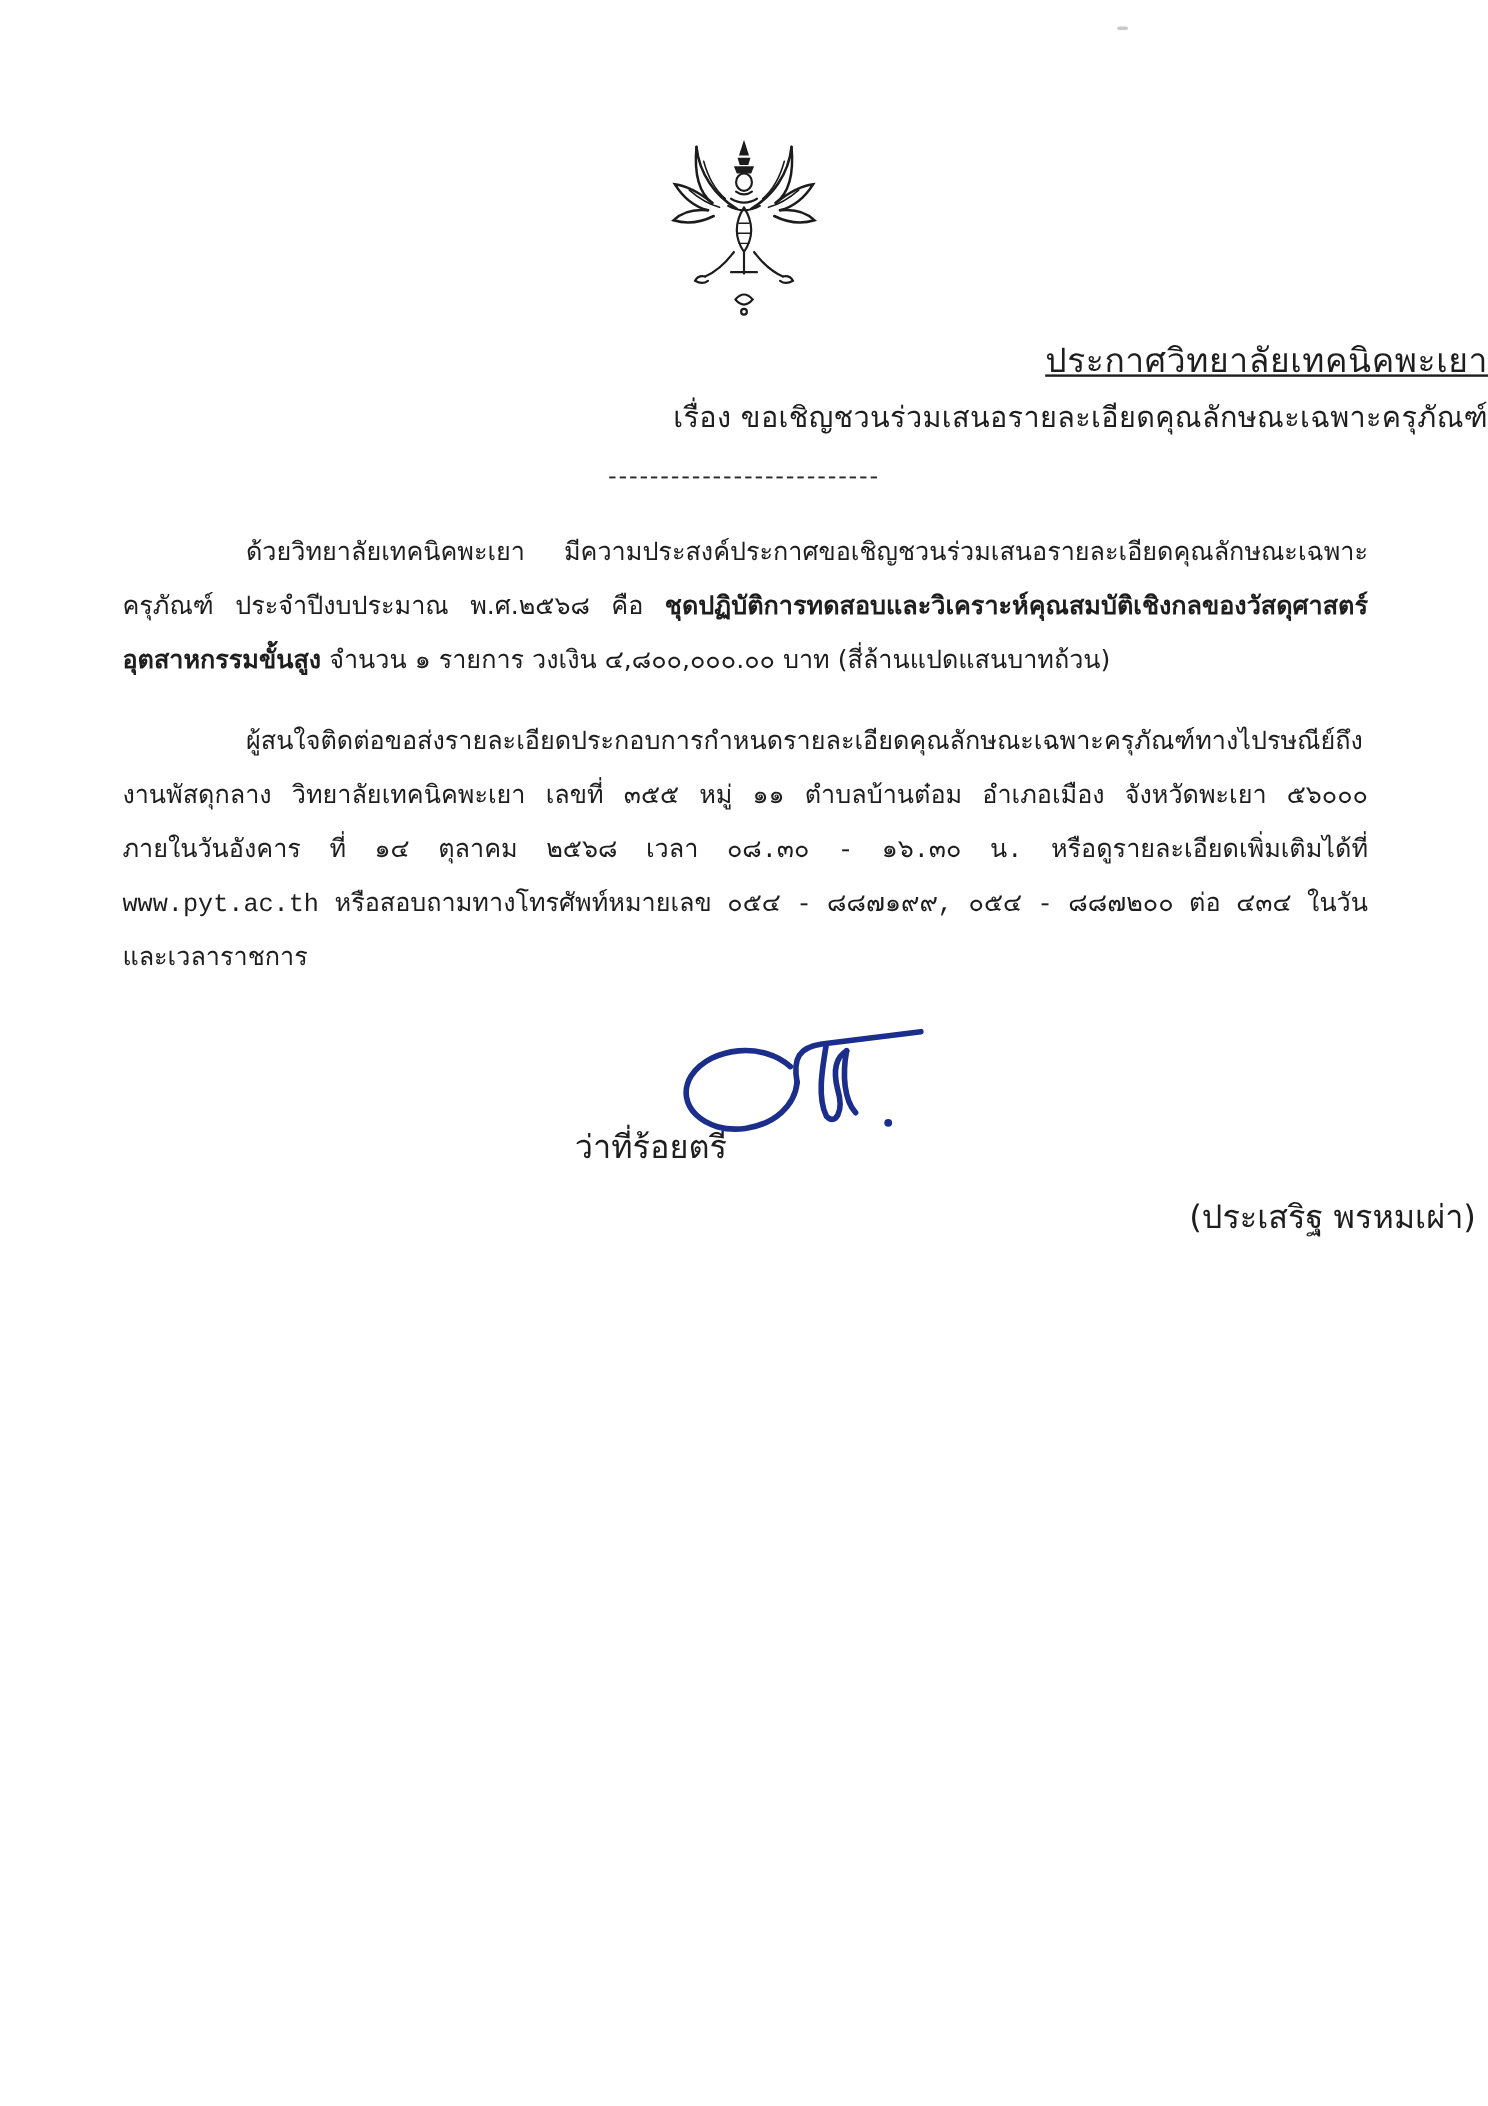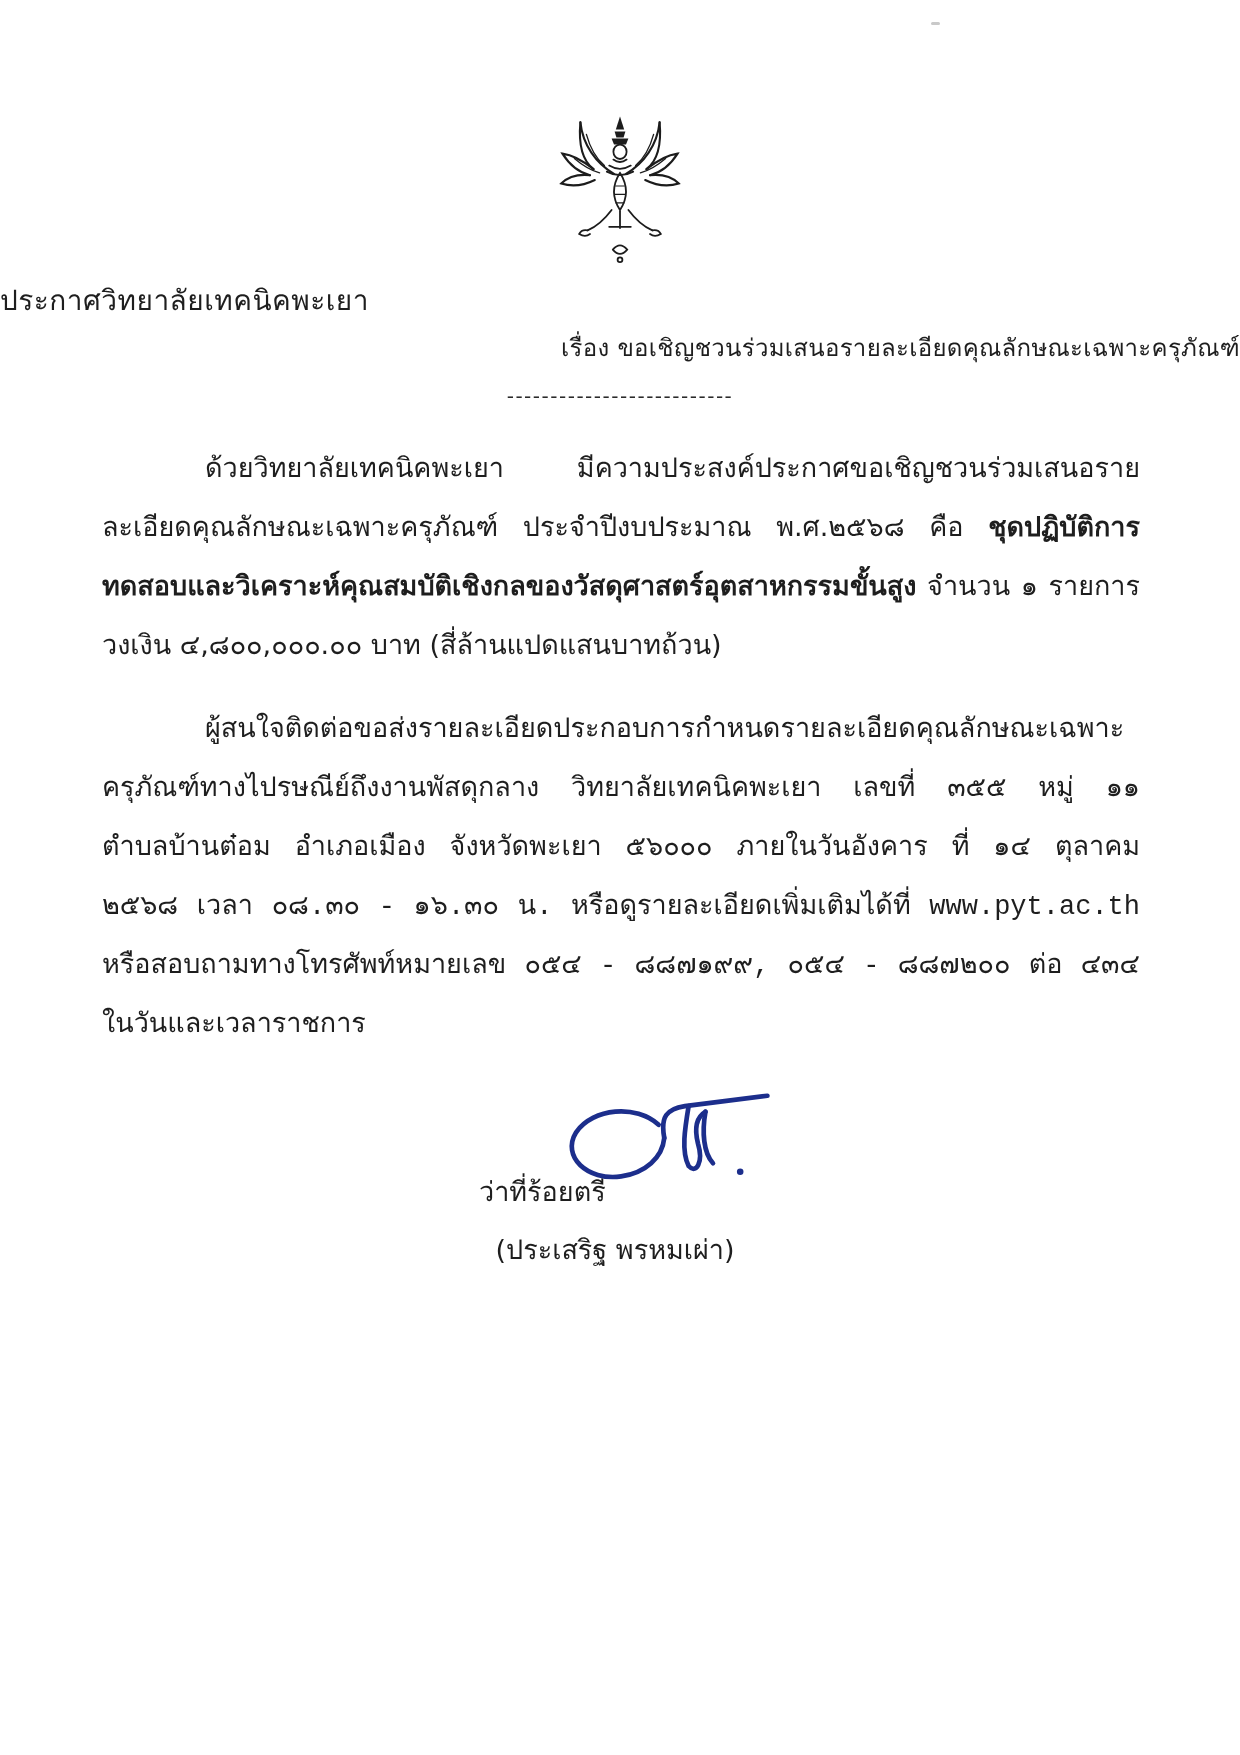--- a/index.html
+++ b/index.html
@@ -3,32 +3,32 @@
 <meta charset="utf-8">
 <style>
   html,body{margin:0;padding:0;background:#e9e9e9;}
   .page{
     width:1240px;height:1755px;position:relative;margin:0 auto;
     background:#ffffff;overflow:hidden;
     font-family:"DejaVu Sans","Liberation Sans",sans-serif;
     color:#1e1e1e;
   }
   .emblem{display:block;margin:112px auto 0 auto;}
-  .doc-title{text-align:left;font-size:28px;line-height:38px;margin-top:10px;letter-spacing:.5px;}
+  .doc-title{text-align:right;font-size:28px;line-height:38px;margin-top:10px;letter-spacing:.5px;text-decoration:underline;}
   .doc-subject{text-align:right;font-size:24px;line-height:40px;margin-top:8px;letter-spacing:.3px;}
   .divider{text-align:center;font-size:20px;letter-spacing:1.5px;margin-top:16px;color:#2a2a2a;}
-  .body-text{margin:30px 100px 0 102px;font-size:27px;line-height:59px;text-align:justify;}
+  .body-text{margin:30px 100px 0 102px;font-size:21px;line-height:45px;text-align:justify;}
   .para-first{text-indent:103px;}
   .para-second{text-indent:103px;margin-top:24px;font-family:Liberation Mono, monospace;}
   .item-bold{font-weight:700;}
   .date-line{margin:48px 0 0 268px;font-size:27px;line-height:40px;}
   .sig-zone{position:relative;height:250px;margin-top:24px;}
   .sig-rank{position:absolute;left:479px;top:88px;font-size:27px;}
   .sig-ink{position:absolute;left:548px;top:0px;}
-  .sig-name{position:absolute;left:0;right:10px;top:146px;text-align:center;font-size:27px;}
+  .sig-name{position:absolute;left:0;right:10px;top:146px;text-align:right;font-size:27px;}
   .sig-pos{position:absolute;left:0;right:10px;top:192px;text-align:center;font-size:27px;}
   .speck{position:absolute;left:931px;top:22px;width:9px;height:3px;background:#c9c9c9;border-radius:2px;}
 </style>
 </head>
 <body>
 
 <div class="page">
 
   <div class="speck"></div>
 

